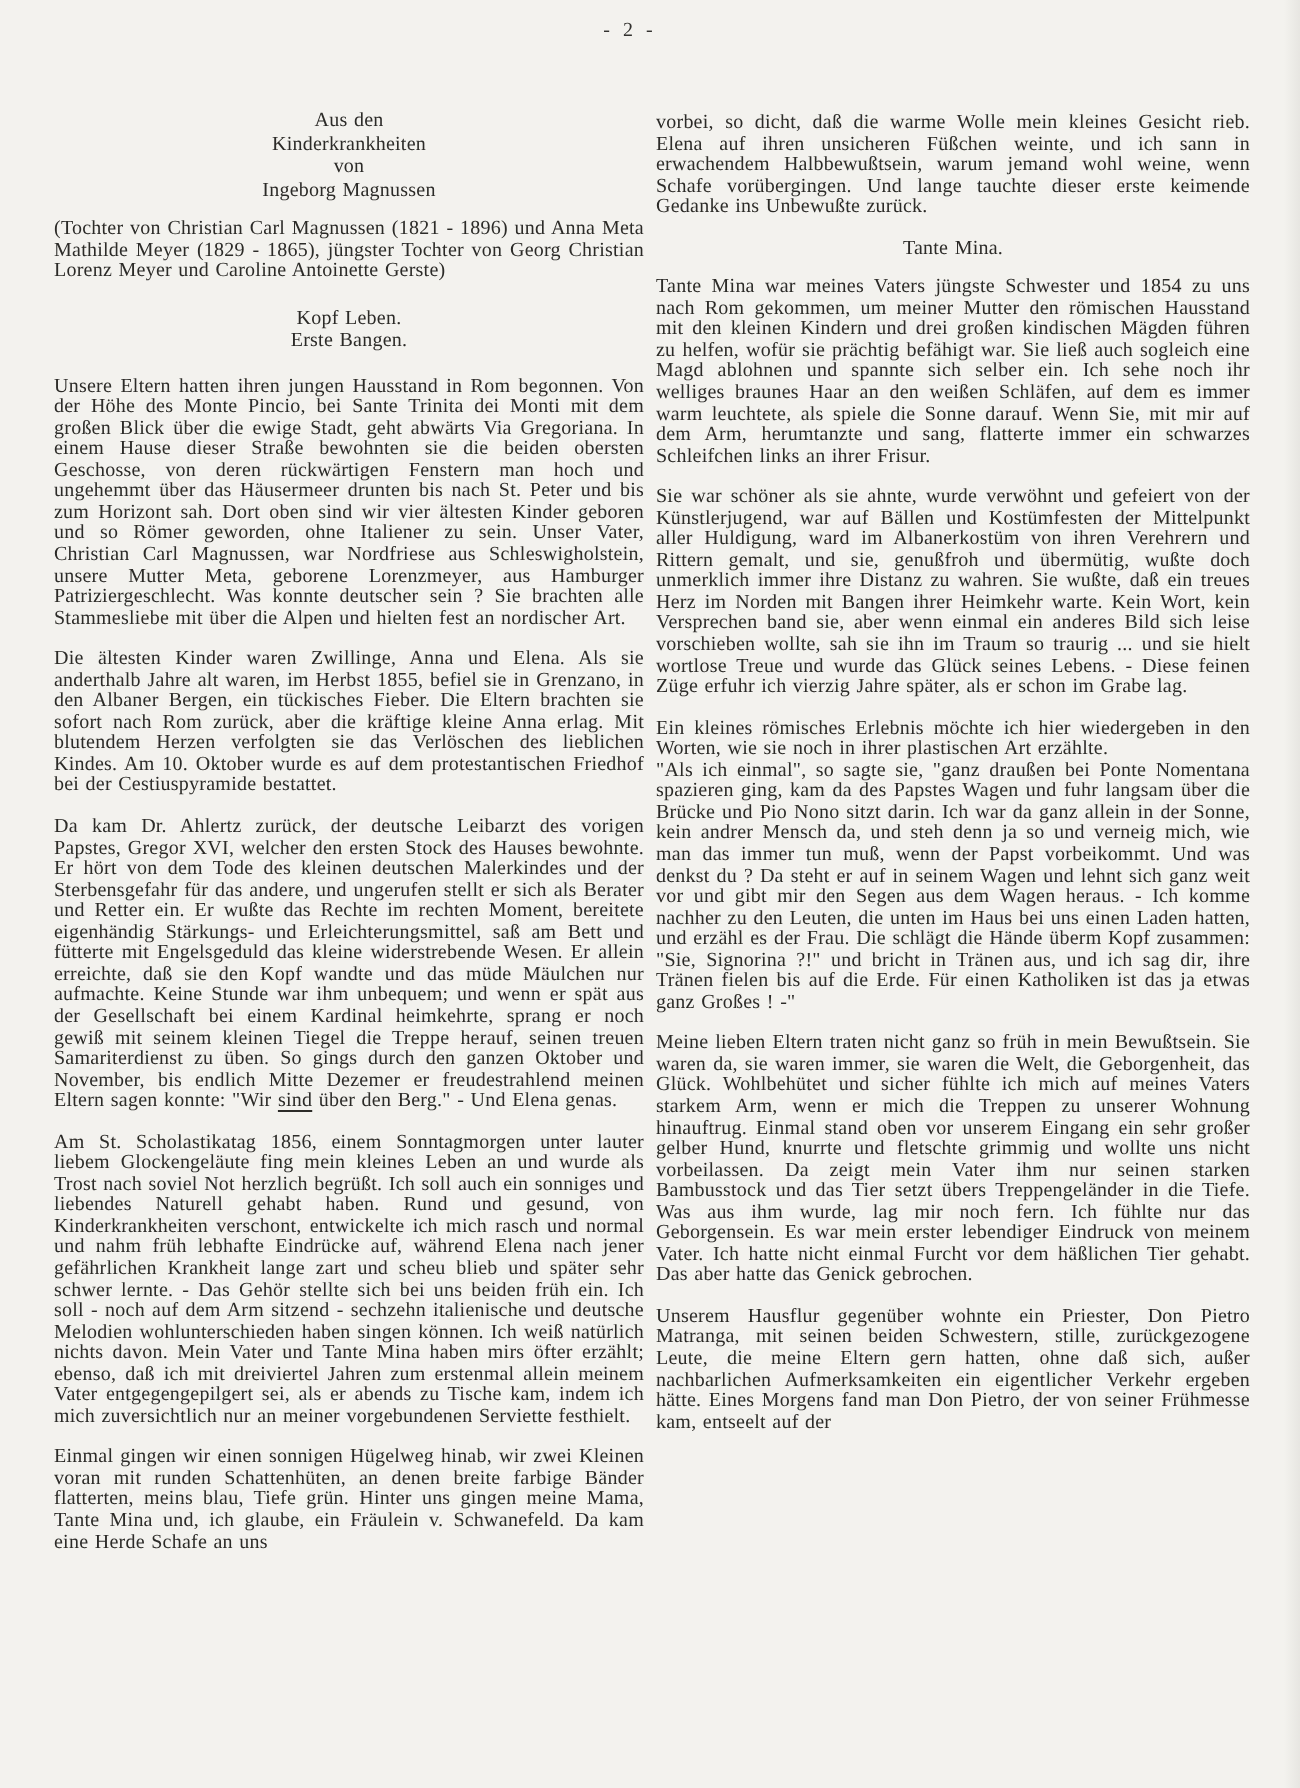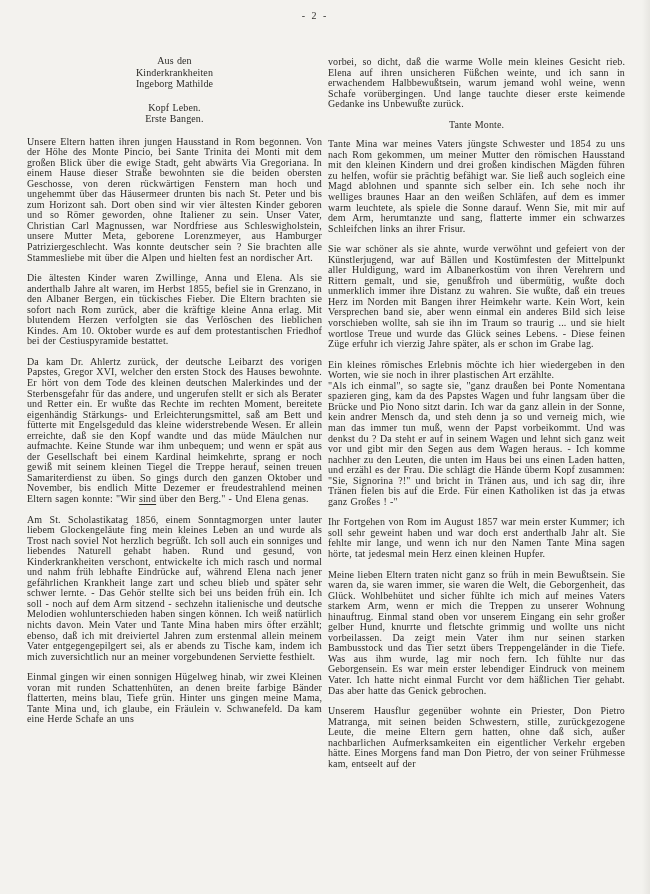--- a/index.html
+++ b/index.html
@@ -64,46 +64,47 @@
 
 <div class="sheet">
 
   <div class="pagenum">- 2 -</div>
 
   <div class="col col-left">
 
     <div class="title-block center">
       <div>Aus den</div>
       <div>Kinderkrankheiten</div>
-      <div>Ingeborg Mathilde</div>
+      <div>von</div>
+      <div>Ingeborg Magnussen</div>
     </div>
 
+    <p>(Tochter von Christian Carl Magnussen  (1821 - 1896)  und Anna Meta Mathilde Meyer (1829 - 1865), jüngster Tochter von Georg Christian Lorenz Meyer und Caroline Antoinette Gerste)</p>
 
     <div class="subhead center">
       <div>Kopf Leben.</div>
       <div>Erste Bangen.</div>
     </div>
 
     <p>Unsere Eltern hatten ihren jungen Hausstand in Rom begonnen. Von der Höhe des Monte Pincio, bei Sante Trinita dei Monti mit dem großen Blick über die ewige Stadt, geht abwärts Via Gregoriana. In einem Hause dieser Straße bewohnten sie die beiden obersten Geschosse, von deren rückwärtigen Fenstern man hoch und ungehemmt über das Häusermeer drunten bis nach St. Peter und bis zum Horizont sah. Dort oben sind wir vier ältesten Kinder geboren und so Römer geworden, ohne Italiener zu sein. Unser Vater, Christian Carl Magnussen, war Nordfriese aus Schleswigholstein, unsere Mutter Meta, geborene Lorenzmeyer, aus Hamburger Patriziergeschlecht. Was konnte deutscher sein ?  Sie brachten alle Stammesliebe mit über die Alpen und hielten fest an nordischer Art.</p>
     <p>Die ältesten Kinder waren Zwillinge, Anna und Elena. Als sie anderthalb Jahre alt waren, im Herbst 1855, befiel sie in Grenzano, in den Albaner Bergen, ein tückisches Fieber. Die Eltern brachten sie sofort nach Rom zurück, aber die kräftige kleine Anna erlag. Mit blutendem Herzen verfolgten sie das Verlöschen des lieblichen Kindes. Am 10. Oktober wurde es auf dem protestantischen Friedhof bei der Cestiuspyramide bestattet.</p>
     <p><span>Da kam Dr. Ahlertz zurück, der deutsche Leibarzt des vorigen Papstes, Gregor XVI, welcher den ersten Stock des Hauses bewohnte. Er hört von dem Tode des kleinen deutschen Malerkindes und der Sterbensgefahr für das andere, und ungerufen stellt er sich als Berater und Retter ein. Er wußte das Rechte im rechten Moment, bereitete eigenhändig Stärkungs- und Erleichterungsmittel, saß am Bett und fütterte mit Engelsgeduld das kleine widerstrebende Wesen. Er allein erreichte, daß sie den Kopf wandte und das müde Mäulchen nur aufmachte. Keine Stunde war ihm unbequem; und wenn er spät aus der Gesellschaft bei einem Kardinal heimkehrte, sprang er noch gewiß mit seinem kleinen Tiegel die Treppe herauf, seinen treuen Samariterdienst zu üben. So gings durch den ganzen Oktober und November, bis endlich Mitte Dezemer er freudestrahlend meinen Eltern sagen konnte: "Wir </span><span class="u">sind</span><span> über den Berg." - Und Elena genas.</span></p>
     <p>Am St. Scholastikatag 1856, einem Sonntagmorgen unter lauter liebem Glockengeläute fing mein kleines Leben an und wurde als Trost nach soviel Not herzlich begrüßt. Ich soll auch ein sonniges und liebendes Naturell gehabt haben. Rund und gesund, von Kinderkrankheiten verschont, entwickelte ich mich rasch und normal und nahm früh lebhafte Eindrücke auf, während Elena nach jener gefährlichen Krankheit lange zart und scheu blieb und später sehr schwer lernte. - Das Gehör stellte sich bei uns beiden früh ein. Ich soll - noch auf dem Arm sitzend - sechzehn italienische und deutsche Melodien wohlunterschieden haben singen können. Ich weiß natürlich nichts davon. Mein Vater und Tante Mina haben mirs öfter erzählt; ebenso, daß ich mit dreiviertel Jahren zum erstenmal allein meinem Vater entgegengepilgert sei, als er abends zu Tische kam, indem ich mich zuversichtlich nur an meiner vorgebundenen Serviette festhielt.</p>
     <p class="tight">Einmal gingen wir einen sonnigen Hügelweg hinab, wir zwei Kleinen voran mit runden Schattenhüten, an denen breite farbige Bänder flatterten, meins blau, Tiefe grün. Hinter uns gingen meine Mama, Tante Mina und, ich glaube, ein Fräulein v. Schwanefeld. Da kam eine Herde Schafe an uns</p>
 
   </div>
 
   <div class="col col-right">
 
     <p>vorbei, so dicht, daß die warme Wolle mein kleines Gesicht rieb. Elena auf ihren unsicheren Füßchen weinte, und ich sann in erwachendem Halbbewußtsein, warum jemand wohl weine, wenn Schafe vorübergingen. Und lange tauchte dieser erste keimende Gedanke ins Unbewußte zurück.</p>
 
-    <div class="chapter-head">Tante Monte.</div>
+    <div class="chapter-head">Tante Mina.</div>
 
     <p>Tante Mina war meines Vaters jüngste Schwester und 1854 zu uns nach Rom gekommen, um meiner Mutter den römischen Hausstand mit den kleinen Kindern und drei großen kindischen Mägden führen zu helfen, wofür sie prächtig befähigt war. Sie ließ auch sogleich eine Magd ablohnen und spannte sich selber ein. Ich sehe noch ihr welliges braunes Haar an den weißen Schläfen, auf dem es immer warm leuchtete, als spiele die Sonne darauf. Wenn Sie, mit mir auf dem Arm, herumtanzte und sang, flatterte immer ein schwarzes Schleifchen links an ihrer Frisur.</p>
     <p>Sie war schöner als sie ahnte, wurde verwöhnt und gefeiert von der Künstlerjugend, war auf Bällen und Kostümfesten der Mittelpunkt aller Huldigung, ward im Albanerkostüm von ihren Verehrern und Rittern gemalt, und sie, genußfroh und übermütig, wußte doch unmerklich immer ihre Distanz zu wahren. Sie wußte, daß ein treues Herz im Norden mit Bangen ihrer Heimkehr warte. Kein Wort, kein Versprechen band sie, aber wenn einmal ein anderes Bild sich leise vorschieben wollte, sah sie ihn im Traum so traurig ... und sie hielt wortlose Treue und wurde das Glück seines Lebens. - Diese feinen Züge erfuhr ich vierzig Jahre später, als er schon im Grabe lag.</p>
     <p class="tight">Ein kleines römisches Erlebnis möchte ich hier wiedergeben in den Worten, wie sie noch in ihrer plastischen Art erzählte.</p>
     <p>"Als ich einmal", so sagte sie, "ganz draußen bei Ponte Nomentana spazieren ging, kam da des Papstes Wagen und fuhr langsam über die Brücke und Pio Nono sitzt darin. Ich war da ganz allein in der Sonne, kein andrer Mensch da, und steh denn ja so und verneig mich, wie man das immer tun muß, wenn der Papst vorbeikommt. Und was denkst du ?  Da steht er auf in seinem Wagen und lehnt sich ganz weit vor und gibt mir den Segen aus dem Wagen heraus. - Ich komme nachher zu den Leuten, die unten im Haus bei uns einen Laden hatten, und erzähl es der Frau. Die schlägt die Hände überm Kopf zusammen: "Sie, Signorina ?!" und bricht in Tränen aus, und ich sag dir, ihre Tränen fielen bis auf die Erde. Für einen Katholiken ist das ja etwas ganz Großes ! -"</p>
-    <p>Ihr Fortgehen von Rom im August 1857 war mein erster Kummer; ich soll sehr geweint haben und war doch erst anderthalb Jahr alt. Sie fehlte mir lange, und wenn ich nur den Namen Tante Mina sagen hörte, tat jedesmal mein Herz einen kleinen Hupfer.</p>
     <p>Meine lieben Eltern traten nicht ganz so früh in mein Bewußtsein. Sie waren da, sie waren immer, sie waren die Welt, die Geborgenheit, das Glück. Wohlbehütet und sicher fühlte ich mich auf meines Vaters starkem Arm, wenn er mich die Treppen zu unserer Wohnung hinauftrug. Einmal stand oben vor unserem Eingang ein sehr großer gelber Hund, knurrte und fletschte grimmig und wollte uns nicht vorbeilassen. Da zeigt mein Vater ihm nur seinen starken Bambusstock und das Tier setzt übers Treppengeländer in die Tiefe. Was aus ihm wurde, lag mir noch fern. Ich fühlte nur das Geborgensein. Es war mein erster lebendiger Eindruck von meinem Vater. Ich hatte nicht einmal Furcht vor dem häßlichen Tier gehabt. Das aber hatte das Genick gebrochen.</p>
     <p class="tight">Unserem Hausflur gegenüber wohnte ein Priester, Don Pietro Matranga, mit seinen beiden Schwestern, stille, zurückgezogene Leute, die meine Eltern gern hatten, ohne daß sich, außer nachbarlichen Aufmerksamkeiten ein eigentlicher Verkehr ergeben hätte. Eines Morgens fand man Don Pietro, der von seiner Frühmesse kam, entseelt auf der</p>
 
   </div>
 
 </div>
 
 </body></html>

